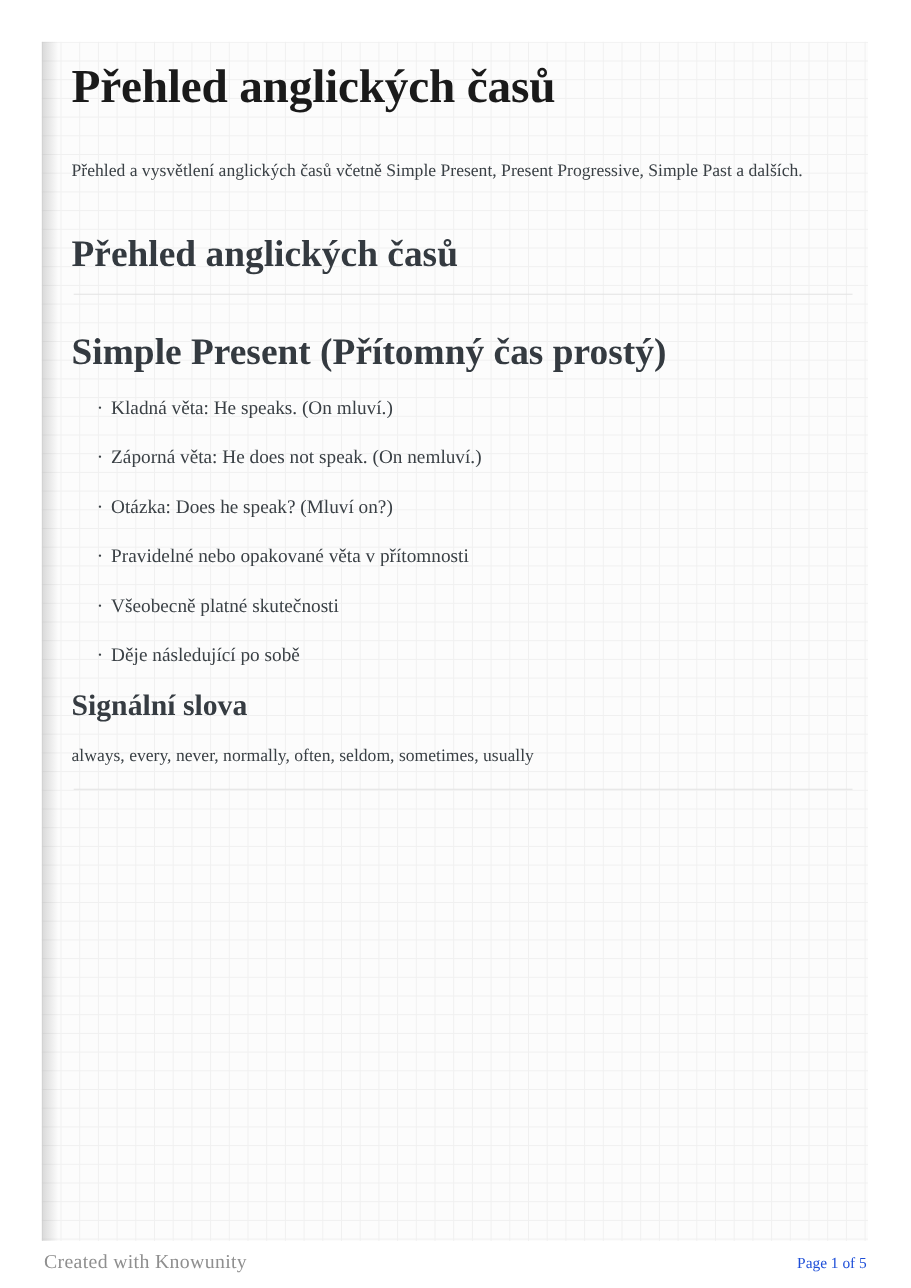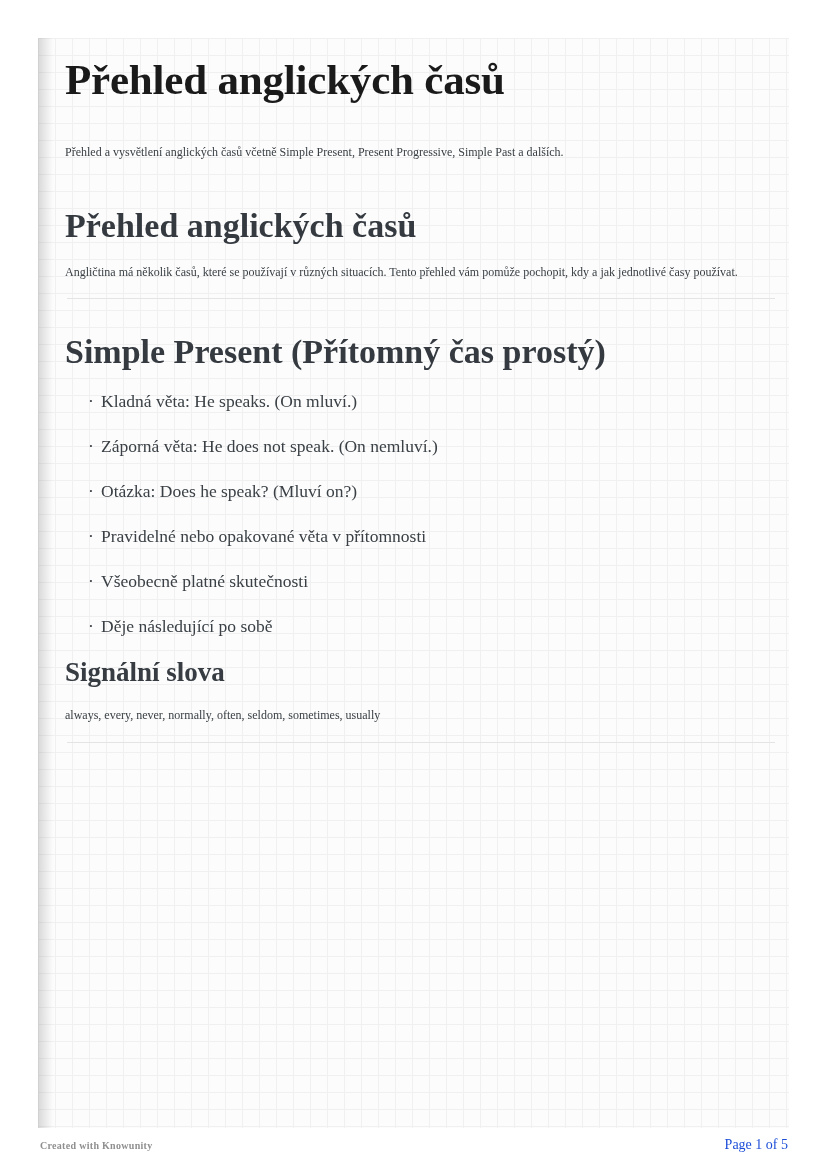--- a/index.html
+++ b/index.html
@@ -41,21 +41,21 @@
 
   .doc-title {
     font-size: 43px;
     line-height: 1.1;
     font-weight: 700;
     color: #1a1a1a;
     margin-bottom: 40px;
     letter-spacing: -0.2px;
   }
   .body-text {
-    font-size: 12px;
+    font-size: 16px;
     line-height: 1.62;
     color: #3a4045;
     max-width: 703px;
   }
   .h2 {
     font-size: 34px;
     line-height: 1.12;
     font-weight: 700;
     color: #343a40;
     margin-top: 44px;
@@ -102,41 +102,40 @@
   .footer {
     position: absolute;
     left: 40px;
     right: 40px;
     top: 1137px;
     display: flex;
     justify-content: space-between;
     align-items: baseline;
   }
   .branding {
-    font-size: 10px;
-    font-weight: 700;
+    font-size: 18px;
+    font-weight: 400;
     color: #8f8f8f;
     letter-spacing: 0.3px;
   }
   .page-number {
     font-size: 14px;
     color: #1d4ed8;
   }
 </style>
 </head>
 <body>
 
 <div class="page">
 
   <h1 class="doc-title">Přehled anglických časů</h1>
 
   <p class="body-text">Přehled a vysvětlení anglických časů včetně Simple Present, Present Progressive, Simple Past a dalších.</p>
 
   <h2 class="h2">Přehled anglických časů</h2>
-  <p class="body-text">Angličtina má několik časů, které se používají v různých situacích. Tento přehled vám pomůže pochopit, kdy a jak jednotlivé časy používat.</p>
 
   <hr class="divider">
 
   <h2 class="h2">Simple Present (Přítomný čas prostý)</h2>
 
   <ul class="bullet-list">
     <li>
       <span class="dot">·</span>
       <span>Kladná věta: He speaks. (On mluví.)</span>
     </li>

